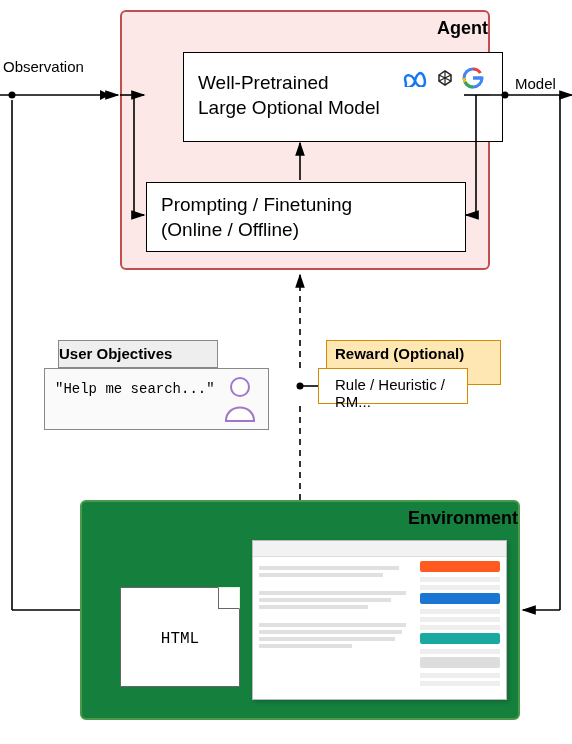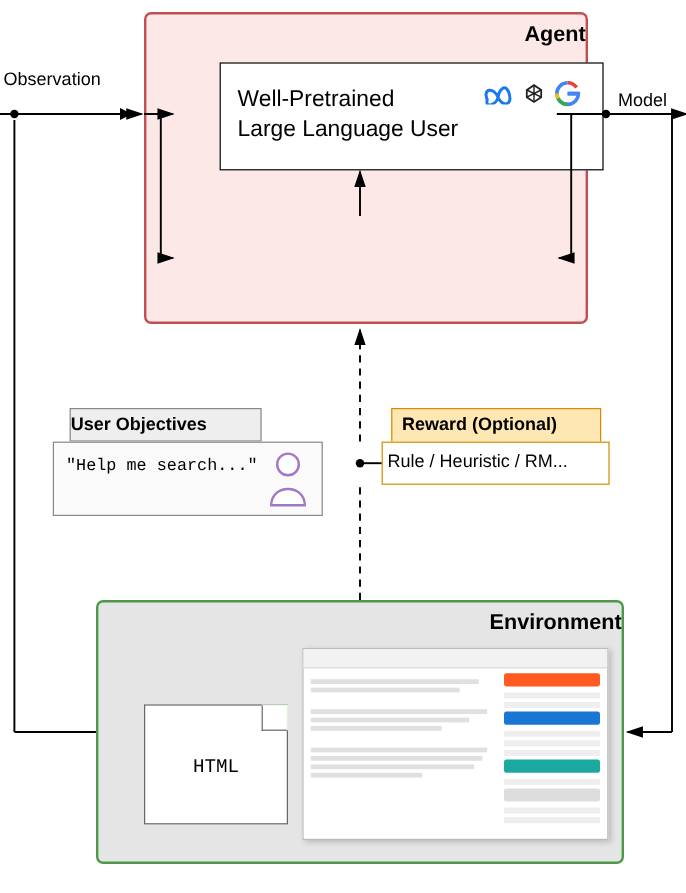--- a/index.html
+++ b/index.html
@@ -82,34 +82,34 @@
   .reward-title-box {
     left: 326px; top: 340px;
     width: 175px; height: 45px;
     border: 1.5px solid #d68a00;
     background: #ffe7b3;
     font-weight: bold; font-size: 15px;
     padding: 4px 8px;
   }
   .reward-body {
     left: 318px; top: 368px;
-    width: 190px; height: 36px;
+    width: 150px; height: 36px;
     border: 1.5px solid #d68a00;
     background: #fff;
     font-size: 15px;
-    padding: 7px 4px;
+    padding: 7px 16px;
   }
 
   
   .env-box {
     left: 80px; top: 500px;
     width: 440px; height: 220px;
     border: 2px solid #4a9a4a;
     border-radius: 6px;
-    background: #e5e5e5;
+    background: #15803d;
   }
   .env-title { position: absolute; left:0; right:0; top:6px; }
 
   .html-doc {
     position: absolute;
     left: 38px; top: 85px;
     width: 120px; height: 100px;
     background: #fff;
     border: 1px solid #666;
   }
@@ -181,21 +181,21 @@
 </style>
 </head>
 <body>
 
 <div class="box agent-box">
   <div class="title agent-title">Agent</div>
 
   <div class="llm-box">
     <div class="llm-text">
       <span>Well-Pretrained</span><br>
-      <span>Large Language User</span>
+      <span>Large Optional Model</span>
     </div>
     <div class="logos">
 
       <svg width="26" height="18">
         <path d="M4 14 C 0 4, 10 4, 13 12 C 16 20, 26 20, 22 8 C 19 0, 14 6, 13 12 C 12 18, 2 22, 4 14 Z" fill="none" stroke="#1877F2" stroke-width="2.5"></path>
       </svg>
 
       <svg width="22" height="22">
         <g transform="translate(11,11)">
           <path d="M-6,-3 L0,-7 L6,-3 L6,3 L0,7 L-6,3 Z" fill="none" stroke="#222" stroke-width="1.5"></path>
@@ -206,20 +206,26 @@
       <svg width="22" height="22">
         <path d="M11 2 A9 9 0 1 0 20 11 L11 11" fill="none" stroke="#4285F4" stroke-width="3"></path>
         <path d="M11 2 A9 9 0 0 1 18.5 6" fill="none" stroke="#EA4335" stroke-width="3"></path>
         <path d="M3 15 A9 9 0 0 0 11 20" fill="none" stroke="#34A853" stroke-width="3"></path>
         <path d="M2 11 A9 9 0 0 0 3 15" fill="none" stroke="#FBBC05" stroke-width="3"></path>
         <line x1="11" y1="11" x2="20" y2="11" stroke="#4285F4" stroke-width="3"></line>
       </svg>
     </div>
   </div>
 
+  <div class="prompt-box">
+    <div class="prompt-text">
+      <span>Prompting / Finetuning</span><br>
+      <span>(Online / Offline)</span>
+    </div>
+  </div>
 </div>
 
 <div class="label obs-label">Observation</div>
 <div class="label act-label">Model</div>
 
 <div class="box user-obj-title-box">User Objectives</div>
 <div class="box user-obj-body">
   <div class="user-quote">"Help me search..."</div>
 </div>
 <div class="user-icon">

